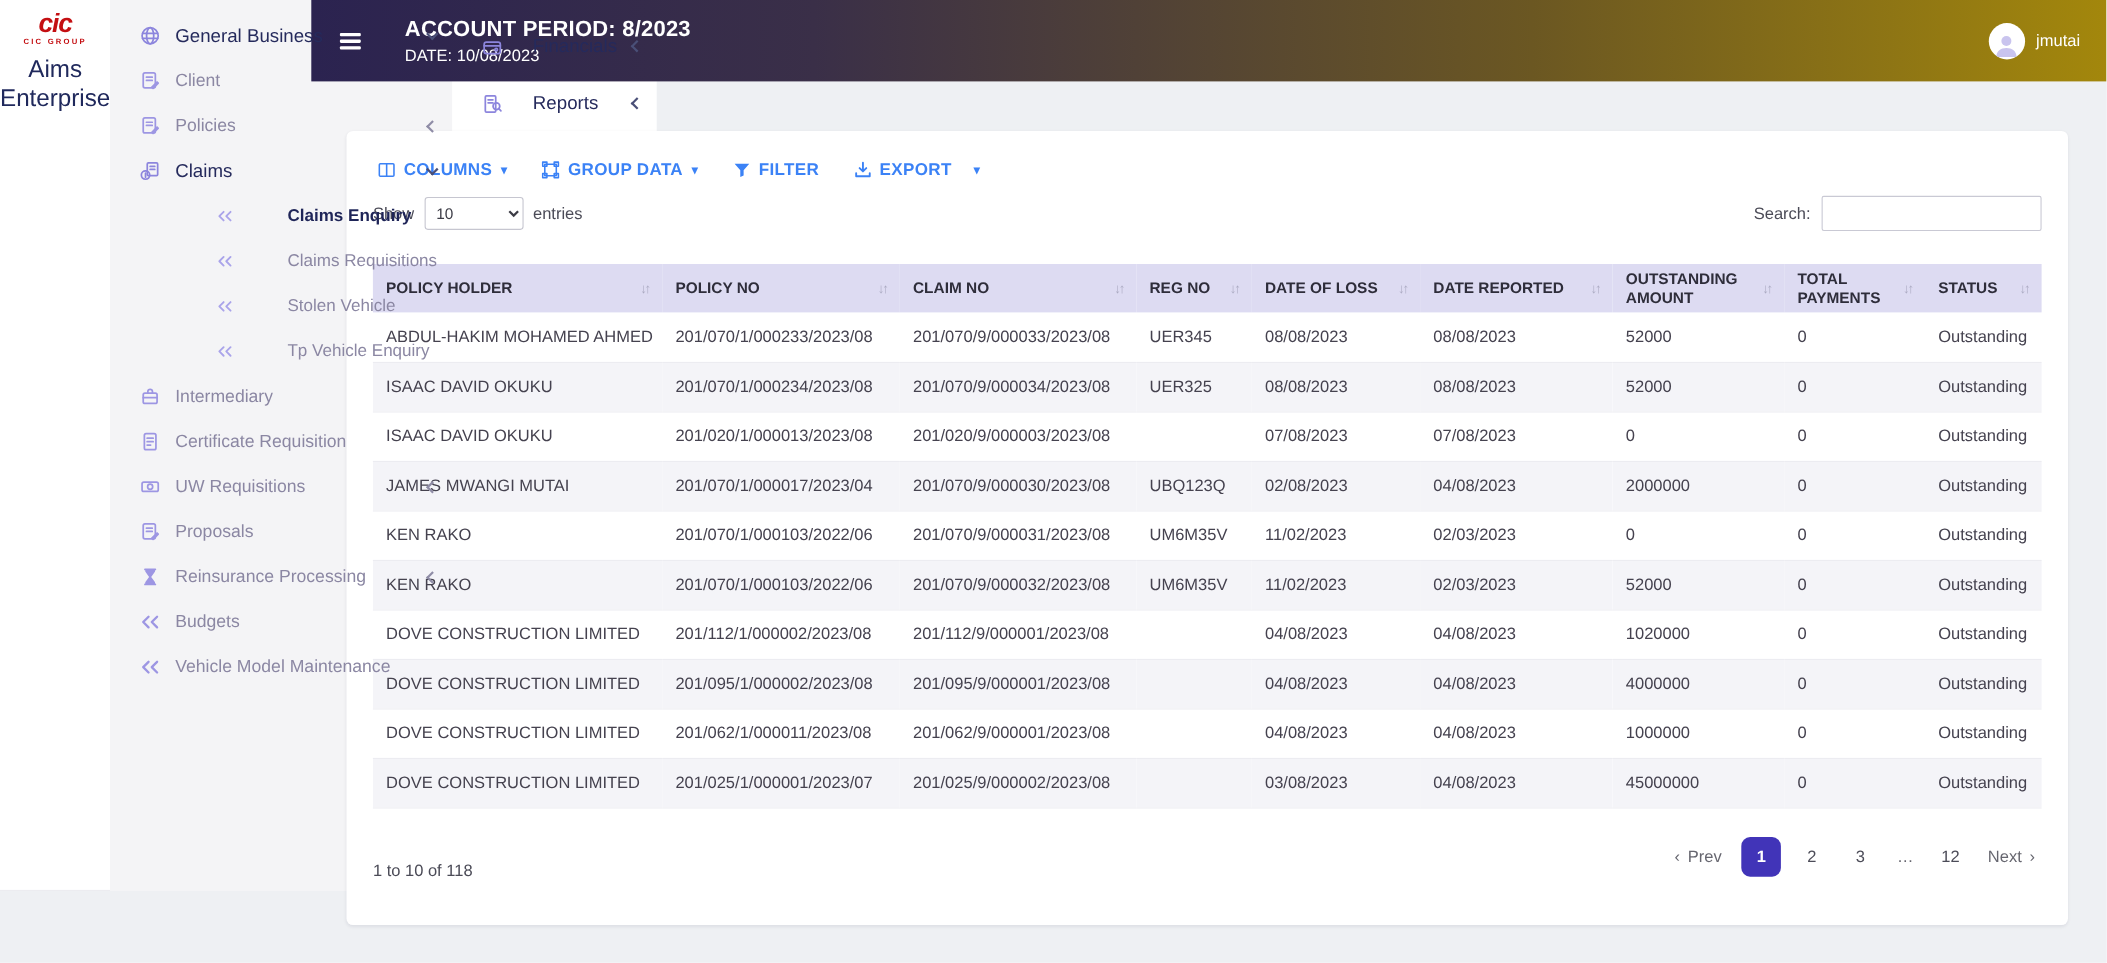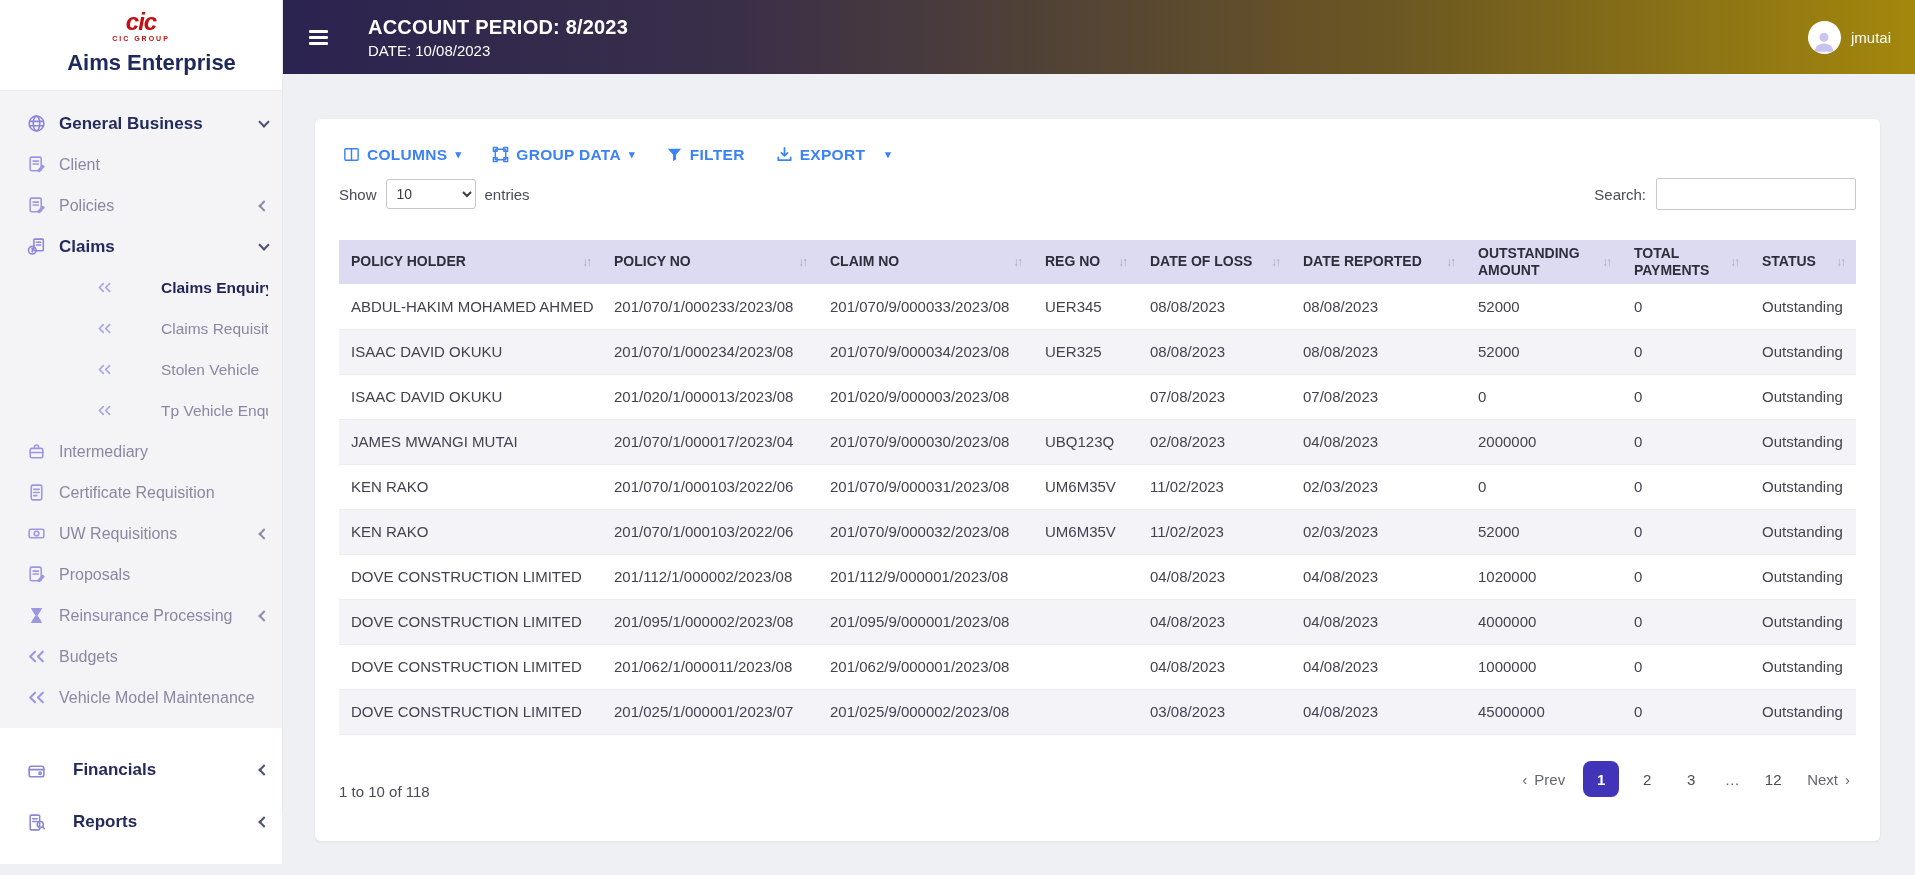--- a/index.html
+++ b/index.html
@@ -2,34 +2,34 @@
 <html><head>
 <meta charset="utf-8">
 <style>
   * { box-sizing: border-box; margin: 0; padding: 0; }
   html,body { width:1915px; height:875px; overflow:hidden;
     font-family:"Liberation Sans", sans-serif; background:#eef0f3; }
   body { display:flex; }
 
   
   .sidebar { width:283px; min-width:283px; height:810px; background:#fff;
-    border-right:1px solid #e7e7ec; display:flex; flex-direction:column; }
+    border-right:1px solid #e7e7ec; display:flex; }
   .logo-block { padding:10px 0 14px; text-align:center; border-bottom:1px solid #ececf0; background:#fff; }
   .logo-mark { line-height:1; }
   .logo-txt { display:block; font-weight:800; font-style:italic; font-size:24px; color:#c40f12; letter-spacing:-1px; }
   .logo-sub { display:block; font-size:7px; color:#c40f12; letter-spacing:2px; font-weight:700; margin-top:1px; }
-  .app-title { margin-top:8px; font-size:22px; font-weight:700; color:#20295c;padding-left:21px; }
+  .app-title { margin-top:8px; font-size:22px; font-weight:400; color:#20295c; }
 
   .menu { background:#f4f4f6; padding:12px 0 10px; }
   .menu-footer { background:#fff; padding:16px 0; flex:1; }
 
   .mi { display:flex; align-items:center; height:41px; padding:0 14px 0 26px; cursor:pointer; position:relative; }
   .mi .icn { width:21px; height:21px; margin-right:12px; color:#9d96e3; flex:0 0 auto; }
   .mi .lbl { font-size:16px; color:#8b87a3; white-space:nowrap; overflow:hidden; }
-  .mi.hdr .lbl { font-size:17px; font-weight:700; color:#252a5c; }
+  .mi.hdr .lbl { font-size:17px; font-weight:400; color:#252a5c; }
   .mi.hdr .icn { color:#8c85dd; }
   .mi.sub { padding-left:96px; height:41px;gap:35px; }
   .mi.sub .icn { width:17px; height:17px; margin-right:13px; color:#aaa4ea; }
   .mi.sub .lbl { font-size:15.5px; }
   .mi.sub.active .lbl { font-weight:800; color:#1f2558; }
   .menu-footer .mi { height:52px;gap:14px; }
   .chev { width:8px; height:8px; border-right:2px solid #8f8ca6; border-bottom:2px solid #8f8ca6;
     margin-left:auto; flex:0 0 auto; }
   .chev.down { transform:rotate(45deg); margin-top:-4px; }
   .chev.left { transform:rotate(135deg); }

